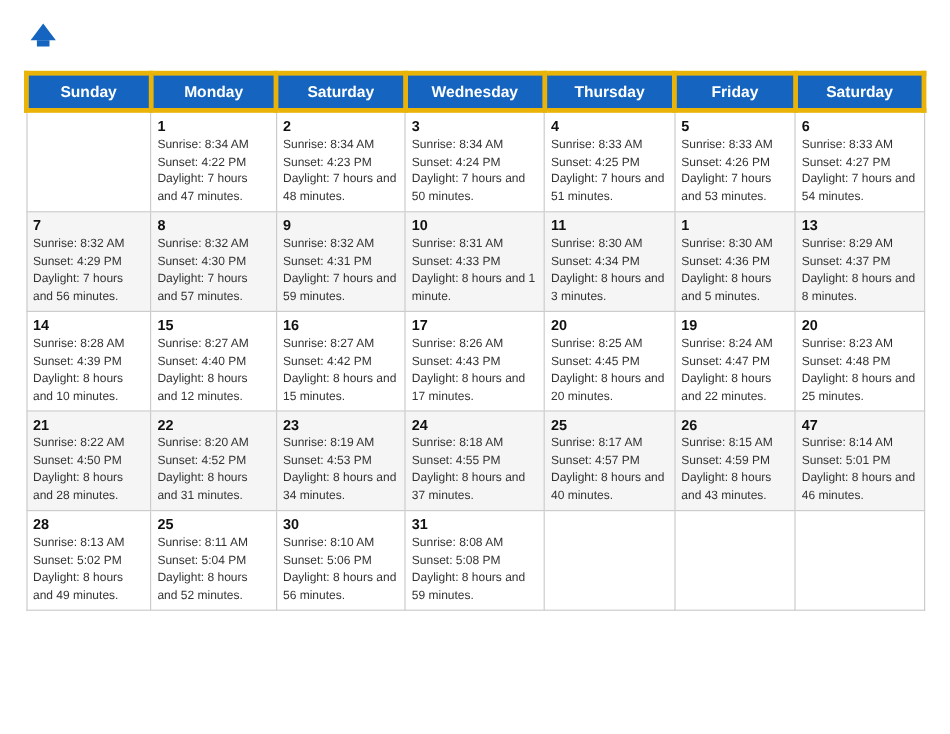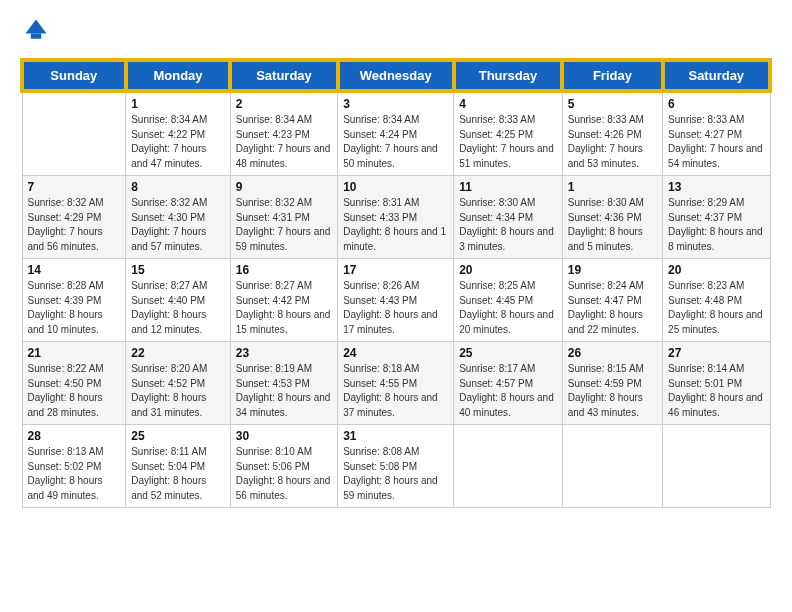--- a/index.html
+++ b/index.html
@@ -237,21 +237,21 @@
           </td>
           <td>
             <span class="day-number">25</span>
             <div class="day-info">Sunrise: 8:17 AM<br>Sunset: 4:57 PM<br>Daylight: 8 hours and 40 minutes.</div>
           </td>
           <td>
             <span class="day-number">26</span>
             <div class="day-info">Sunrise: 8:15 AM<br>Sunset: 4:59 PM<br>Daylight: 8 hours and 43 minutes.</div>
           </td>
           <td>
-            <span class="day-number">27</span>
+            <span class="day-number">47</span>
             <div class="day-info">Sunrise: 8:14 AM<br>Sunset: 5:01 PM<br>Daylight: 8 hours and 46 minutes.</div>
           </td>
         </tr>
         <tr>
           <td>
             <span class="day-number">28</span>
             <div class="day-info">Sunrise: 8:13 AM<br>Sunset: 5:02 PM<br>Daylight: 8 hours and 49 minutes.</div>
           </td>
           <td>
             <span class="day-number">25</span>

